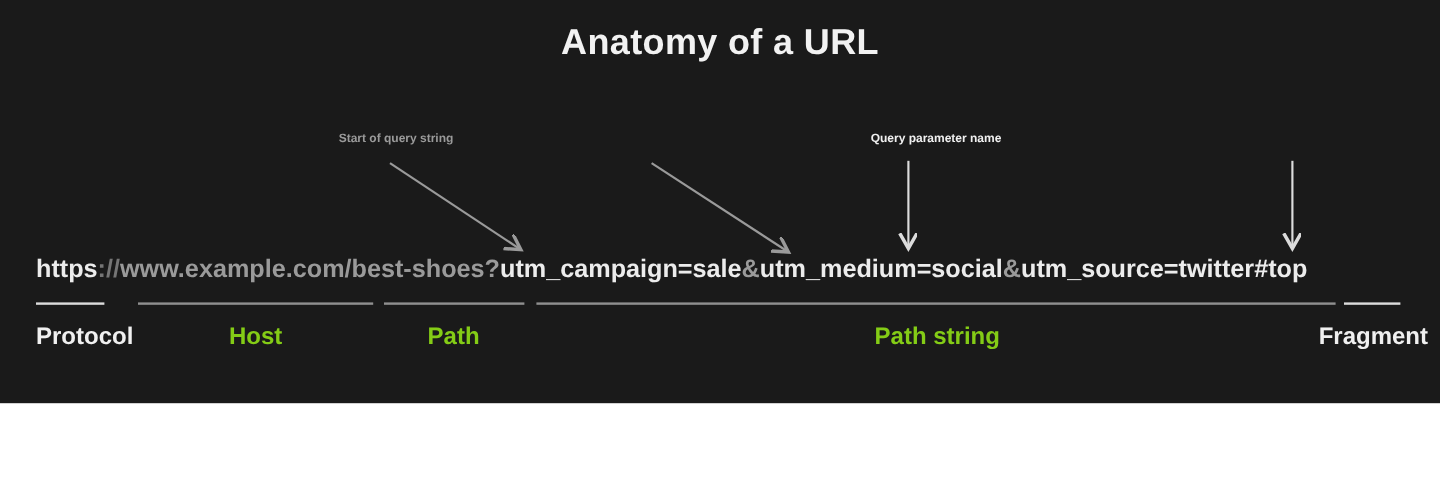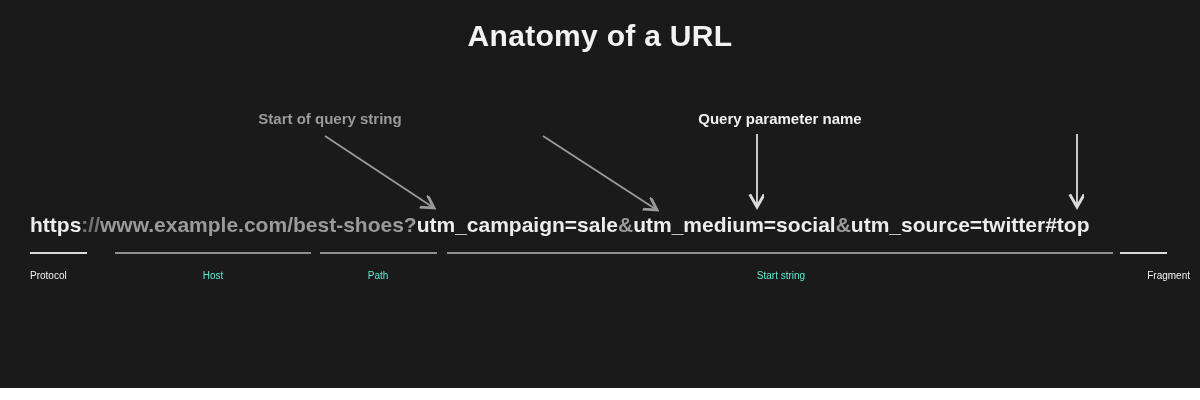--- a/index.html
+++ b/index.html
@@ -1,39 +1,39 @@
 <!DOCTYPE html>
 <html><head>
 <meta charset="utf-8">
 <style>
   html, body { margin: 0; padding: 0; }
   .canvas {
     position: relative;
     width: 1200px;
-    height: 388px;
+    height: 336px;
     background: #1a1a1a;
     font-family: "Liberation Sans", sans-serif;
     overflow: hidden;
   }
   .title {
     position: absolute;
     top: 19px; left: 0;
     width: 100%;
     margin: 0;
     text-align: center;
     font-size: 30px;
     font-weight: bold;
     color: #f2f2f2;
     letter-spacing: 0.3px;
   }
   .callout {
     position: absolute;
     top: 110px;
     transform: translateX(-50%);
-    font-size: 15px;
+    font-size: 10px;
     font-weight: bold;
     white-space: nowrap;
   }
   .callout.gray   { color: #9a9a9a; }
   .callout.bright { color: #f0f0f0; }
   .c1 { left: 330px; }
   .c2 { left: 538px; }
   .c3 { left: 757px; margin-left: 23px; }
   .c4 { left: 1066px; }
   .arrow-layer {
@@ -61,25 +61,25 @@
   .underline.gray   { background: #8f8f8f; }
   .underline.bright { background: #dcdcdc; }
   .u-protocol { left: 30px;   width: 57px;  }
   .u-host     { left: 115px;  width: 196px; }
   .u-path     { left: 320px;  width: 117px; }
   .u-query    { left: 447px;  width: 666px; }
   .u-fragment { left: 1120px; width: 47px;  }
   .part-label {
     position: absolute;
     top: 270px;
-    font-size: 10px;
-    font-weight: normal;
+    font-size: 20px;
+    font-weight: bold;
     white-space: nowrap;
   }
-  .part-label.gray   { color: #5eead4; }
+  .part-label.gray   { color: #84cc16; }
   .part-label.bright { color: #f0f0f0; }
   .p-protocol { left: 30px; }
   .p-host     { left: 213px; transform: translateX(-50%); }
   .p-path     { left: 378px; transform: translateX(-50%); }
   .p-query    { left: 781px; transform: translateX(-50%); }
   .p-fragment { left: 1190px; transform: translateX(-100%); text-align: center; }
 </style>
 </head>
 <body>
 
@@ -109,16 +109,16 @@
 
   <div class="underline bright u-protocol"></div>
   <div class="underline gray u-host"></div>
   <div class="underline gray u-path"></div>
   <div class="underline gray u-query"></div>
   <div class="underline bright u-fragment"></div>
 
   <div class="part-label bright p-protocol">Protocol</div>
   <div class="part-label gray p-host">Host</div>
   <div class="part-label gray p-path">Path</div>
-  <div class="part-label gray p-query">Start string</div>
+  <div class="part-label gray p-query">Path string</div>
   <div class="part-label bright p-fragment">Fragment</div>
 
 </div>
 
 </body></html>

